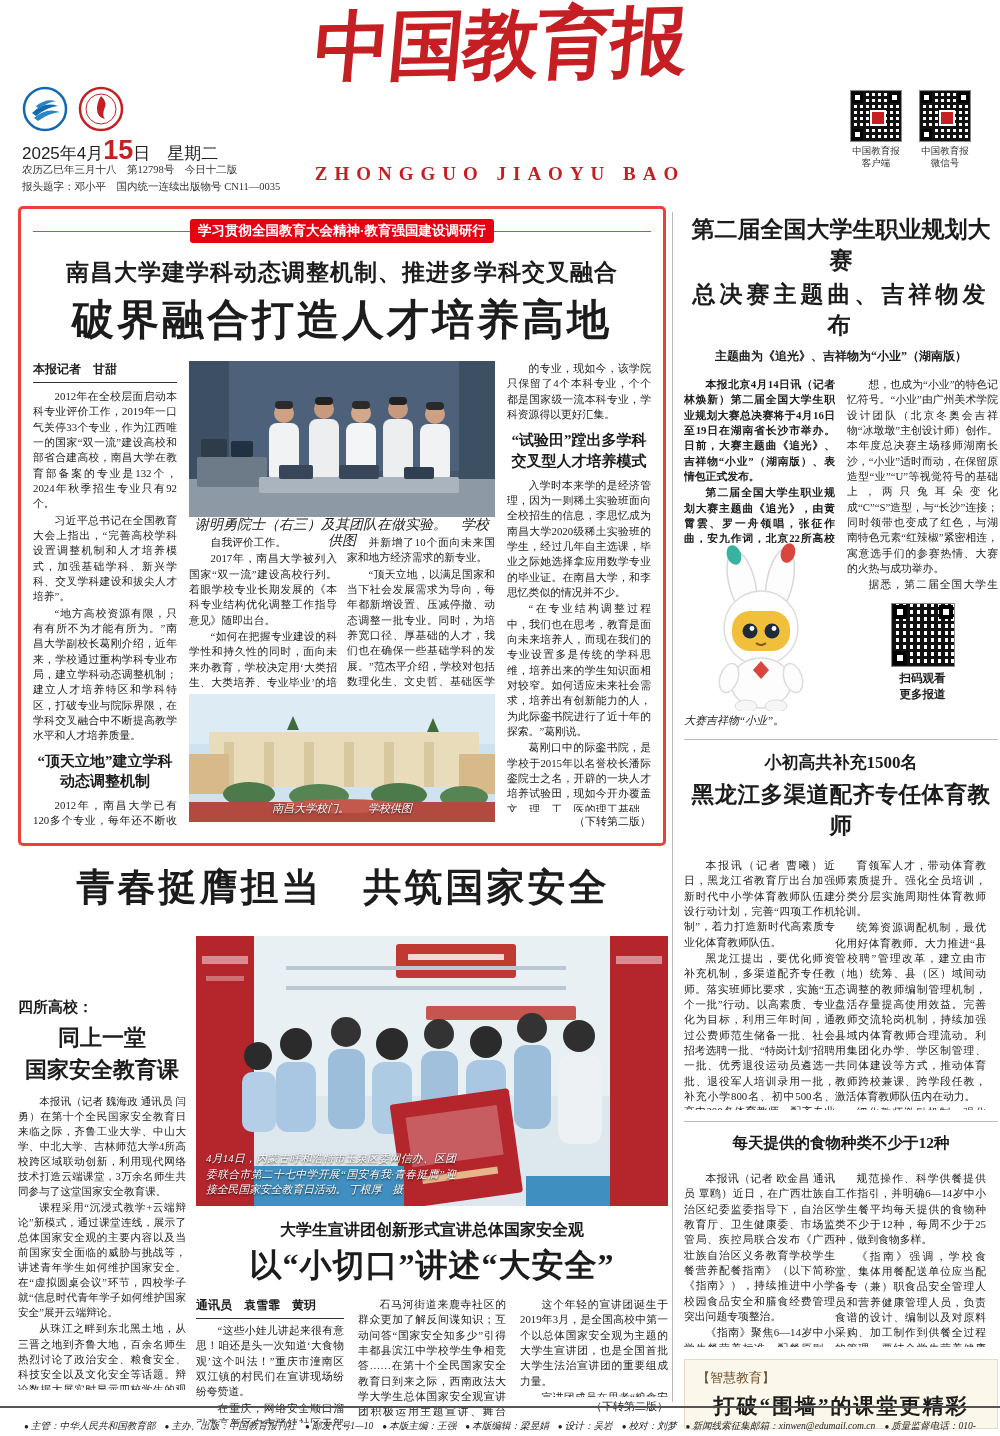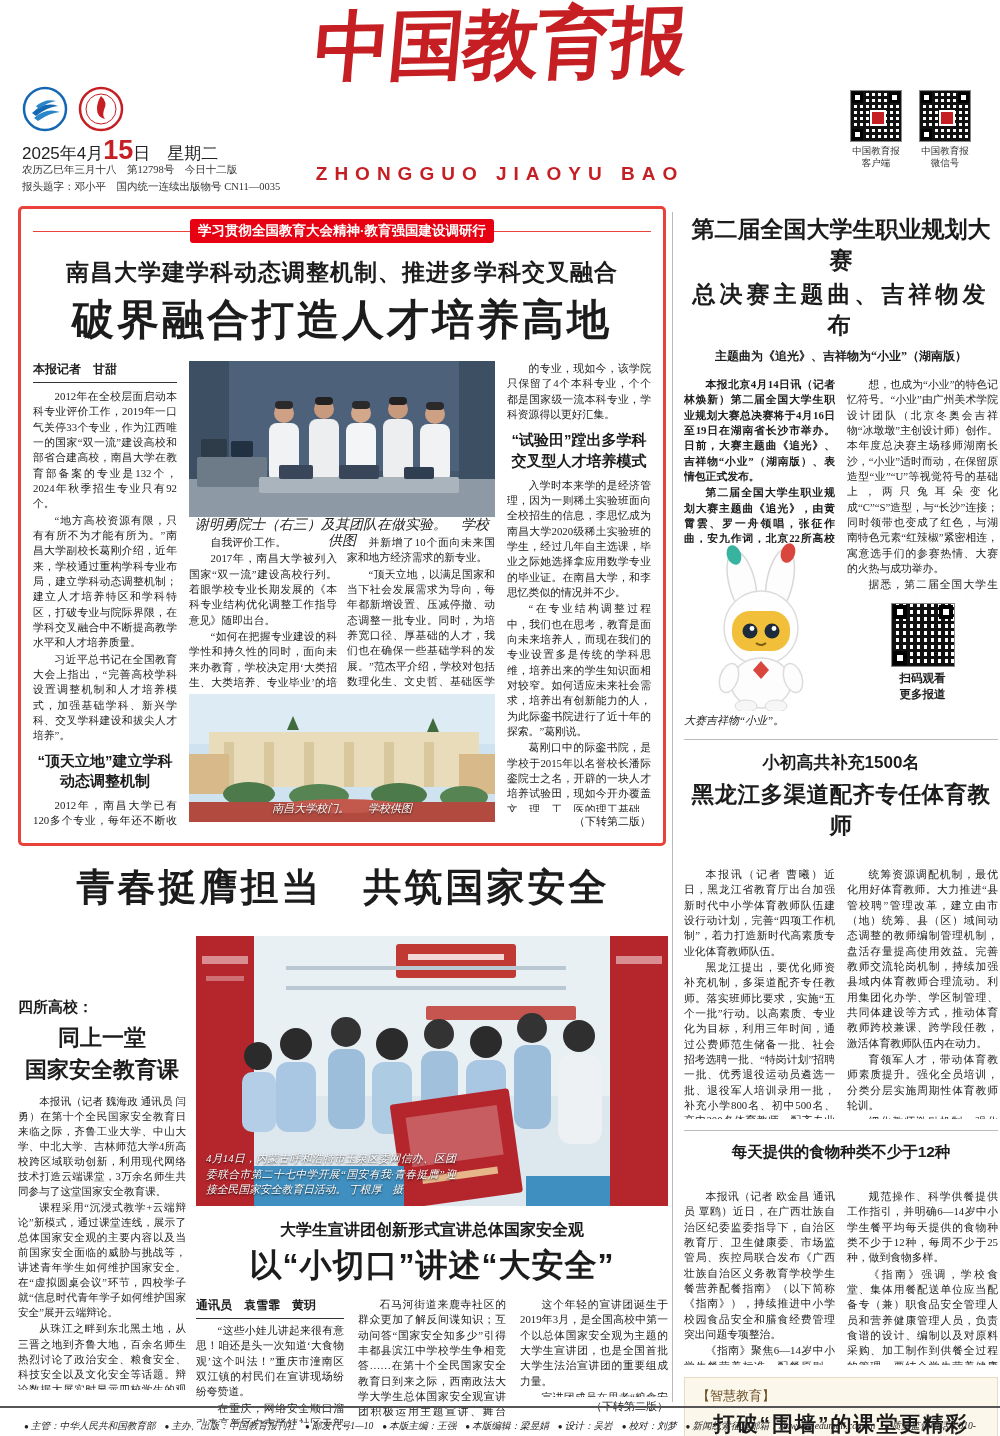--- a/index.html
+++ b/index.html
@@ -1,19 +1,19 @@
 <!DOCTYPE html>
 <html><head>
 <meta charset="utf-8">
 <style>
   html,body{margin:0;padding:0;background:#e9e9e9;}
   #page{position:relative;width:1000px;height:1436px;margin:0 auto;background:#fff;
         font-family:"Liberation Serif","DejaVu Serif",serif;color:#1c1c1c;overflow:hidden;}
   .abs{position:absolute;}
-  .hei{font-family:Liberation Sans, sans-serif;font-weight:bold;}
+  .hei{font-family:Liberation Serif, serif;font-weight:bold;}
   .kai{font-style:italic;}
   .center{text-align:center;}
   
   .m-title{left:295px;top:6px;width:410px;text-align:center;font-size:76px;line-height:1.02;
            color:#c51f24;font-weight:bold;transform:skewX(-6deg) rotate(-1deg);letter-spacing:-2px;}
   .m-pinyin{left:295px;top:163px;width:410px;text-align:center;font-size:19px;letter-spacing:7px;color:#c51f24;}
   .m-logos{left:22px;top:86px;display:flex;gap:10px;align-items:center;}
   .m-date1{left:22px;top:135px;font-size:17px;color:#222;font-family:"Liberation Sans","DejaVu Sans",sans-serif;}
   .m-date1 .day{color:#c51f24;font-size:27px;font-weight:bold;}
   .m-date2{left:22px;top:163px;font-size:10.5px;color:#333;}
@@ -67,21 +67,21 @@
   .qr-big{position:relative;width:62px;height:62px;margin:0 auto;border:1px solid #888;background:
       repeating-linear-gradient(0deg,#111 0 3.5px,transparent 3.5px 7px),
       repeating-linear-gradient(90deg,#111 0 3.5px,#fff 3.5px 7px);}
   .qr-big i{position:absolute;width:14px;height:14px;background:#fff;border:4px solid #000;box-sizing:border-box;}
   .qr-big .tl{left:1px;top:1px}.qr-big .tr{right:1px;top:1px}.qr-big .bl{left:1px;bottom:1px}
   .qr-cap2{font-size:11.5px;font-weight:bold;line-height:1.35;margin-top:4px;font-family:"Liberation Sans","DejaVu Sans",sans-serif;}
   .sb-hr{border:none;border-top:1px solid #bbb;margin:11px 0;}
   .sb-kick{font-size:17px;margin-top:2px;}
   .sb-kick2{font-size:15.5px;}
   .sb-head{font-size:22.5px;margin-top:5px;letter-spacing:0.5px;}
-  .sb-cols{display:flex;gap:12px;margin-top:26px;}
+  .sb-cols{display:flex;gap:0;margin-top:17px;}
   .sb-cols .col{width:151px;overflow:hidden;}
   .h252{height:252px;} .h176{height:176px;}
   .teasers{margin-top:12px;background:#fcf7eb;border:1px solid #e6dcc6;padding:9px 12px 6px;box-sizing:border-box;}
   .t-label{font-size:13px;color:#6b4f26;}
   .t-title{font-size:21px;text-align:center;letter-spacing:2px;margin:5px 0 2px;}
   
   .security{left:18px;top:852px;width:650px;height:552px;}
   .sec-banner{font-size:38px;letter-spacing:3px;margin-top:10px;}
   .sec-left{position:absolute;left:0;top:146px;width:168px;}
   .sec-left .kick{font-size:15px;font-weight:bold;font-family:"Liberation Sans","DejaVu Sans",sans-serif;}
@@ -172,22 +172,22 @@
       <span class="tag-line"></span>
     </div>
     <div class="lead-kicker hei center">南昌大学建学科动态调整机制、推进多学科交叉融合</div>
     <div class="lead-headline hei center">破界融合打造人才培养高地</div>
 
     <div class="lead-body">
       <div class="lcol1">
         <div class="byline">本报记者　甘甜</div>
         <div class="txt">
             <p>2012年在全校层面启动本科专业评价工作，2019年一口气关停33个专业，作为江西唯一的国家“双一流”建设高校和部省合建高校，南昌大学在教育部备案的专业是132个，2024年秋季招生专业只有92个。</p>
+            <p>习近平总书记在全国教育大会上指出，“完善高校学科设置调整机制和人才培养模式，加强基础学科、新兴学科、交叉学科建设和拔尖人才培养”。</p>
             <p>“地方高校资源有限，只有有所不为才能有所为。”南昌大学副校长葛刚介绍，近年来，学校通过重构学科专业布局，建立学科动态调整机制；建立人才培养特区和学科特区，打破专业与院际界限，在学科交叉融合中不断提高教学水平和人才培养质量。</p>
-            <p>习近平总书记在全国教育大会上指出，“完善高校学科设置调整机制和人才培养模式，加强基础学科、新兴学科、交叉学科建设和拔尖人才培养”。</p>
           </div>
         <div class="subhead hei">“顶天立地”建立学科动态调整机制</div>
         <div class="txt">
             <p>2012年，南昌大学已有120多个专业，每年还不断收到申请新增专业的报告。</p>
           </div>
       </div>
 
       <div class="lmid">
         <span>
           <svg width="306" height="156" viewBox="0 0 306 156">
@@ -344,22 +344,22 @@
 
     <div>
       <div class="sb-kick hei center">小初高共补充1500名</div>
       <div class="sb-head hei center">黑龙江多渠道配齐专任体育教师</div>
       <div class="sb-cols">
         <div class="col txt h252">
             <p>本报讯（记者 曹曦）近日，黑龙江省教育厅出台加强新时代中小学体育教师队伍建设行动计划，完善“四项工作机制”，着力打造新时代高素质专业化体育教师队伍。</p>
             <p>黑龙江提出，要优化师资补充机制，多渠道配齐专任教师。落实班师比要求，实施“五个一批”行动。以高素质、专业化为目标，利用三年时间，通过公费师范生储备一批、社会招考选聘一批、“特岗计划”招聘一批、优秀退役运动员遴选一批、退役军人培训录用一批，补充小学800名、初中500名、高中200名体育教师，配齐专业化体育教师队伍。</p>
           </div>
         <div class="col txt h252">
+            <p>育领军人才，带动体育教师素质提升。强化全员培训，分类分层实施周期性体育教师轮训。</p>
             <p>统筹资源调配机制，最优化用好体育教师。大力推进“县管校聘”管理改革，建立由市（地）统筹、县（区）域间动态调整的教师编制管理机制，盘活存量提高使用效益。完善教师交流轮岗机制，持续加强县域内体育教师合理流动。利用集团化办学、学区制管理、共同体建设等方式，推动体育教师跨校兼课、跨学段任教，激活体育教师队伍内在动力。</p>
-            <p>育领军人才，带动体育教师素质提升。强化全员培训，分类分层实施周期性体育教师轮训。</p>
             <p>细化教师激励机制，强化政策性管理保障。科学合理确定体育教师课时量。在绩效工资分配中向体育教师倾斜，在职称评聘和各类遴选表彰中向体育教师倾斜，增强体育教师职业吸引力。</p>
           </div>
       </div>
     </div>
 
     <hr class="sb-hr">
 
     <div>
       <div class="sb-kick2 hei center">每天提供的食物种类不少于12种</div>
       <div class="sb-cols">

